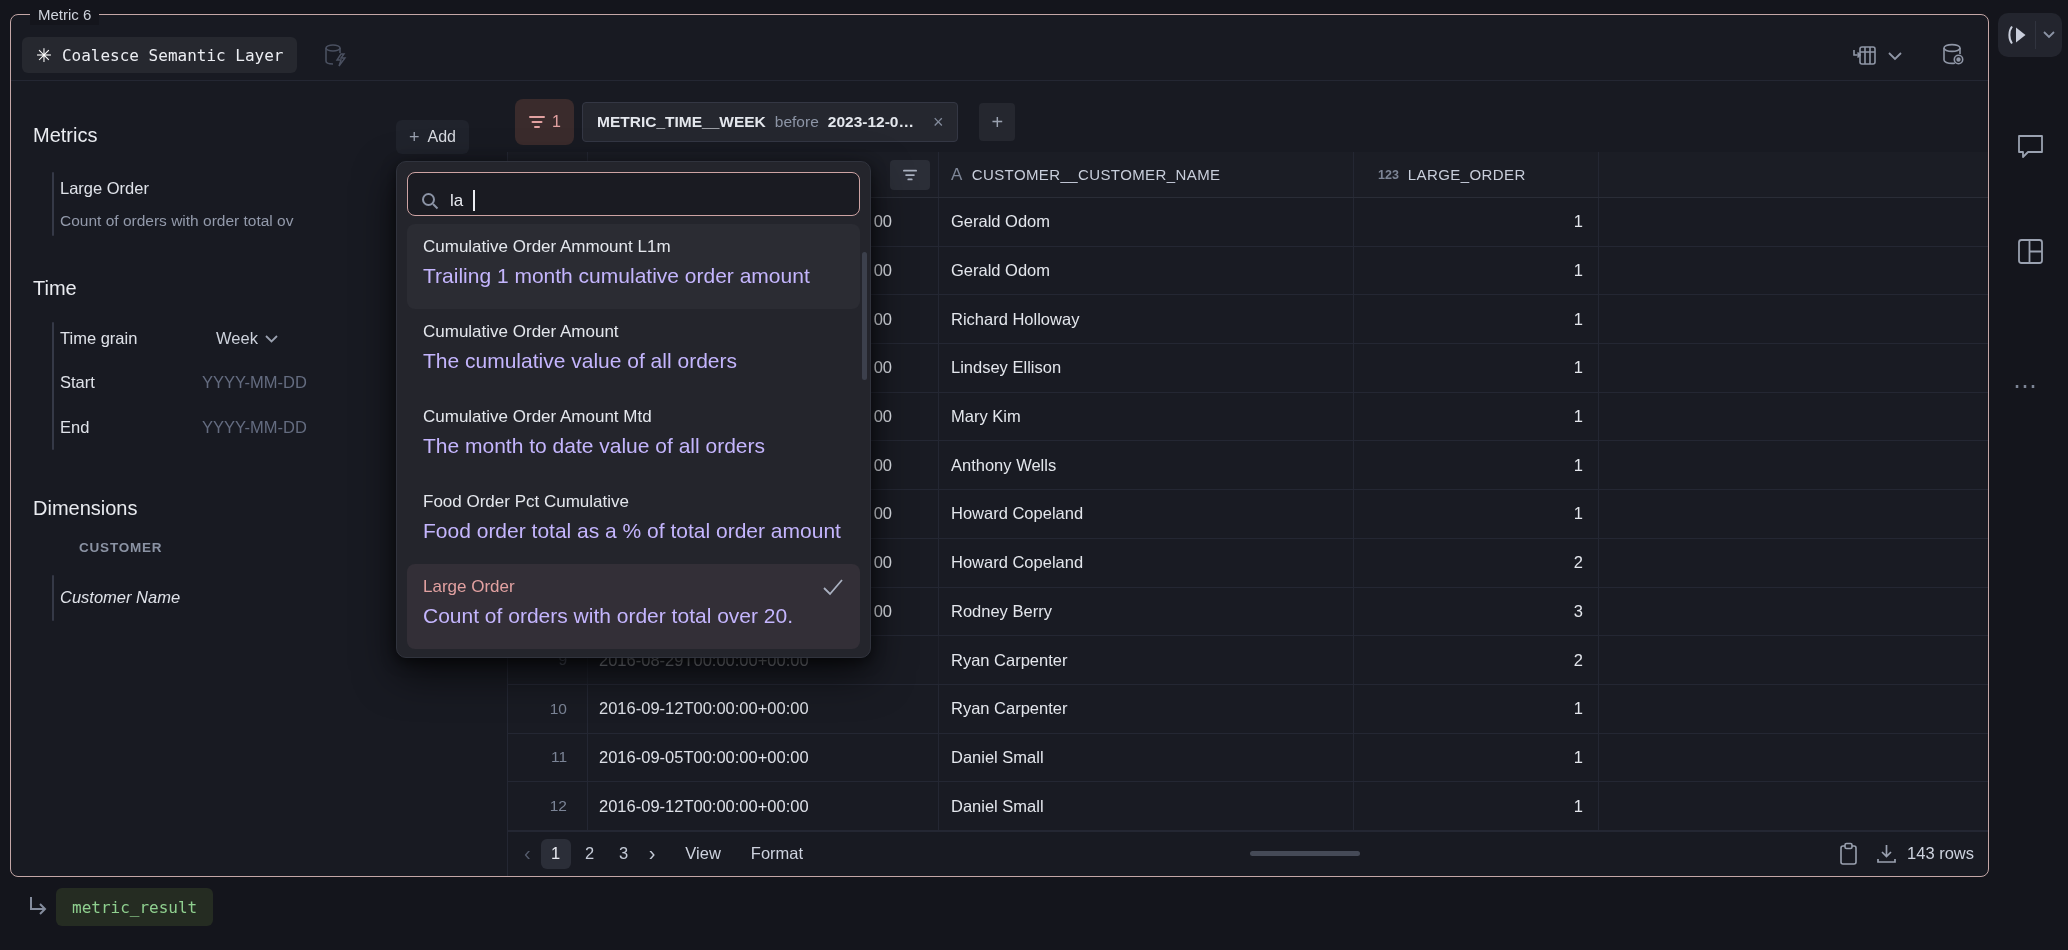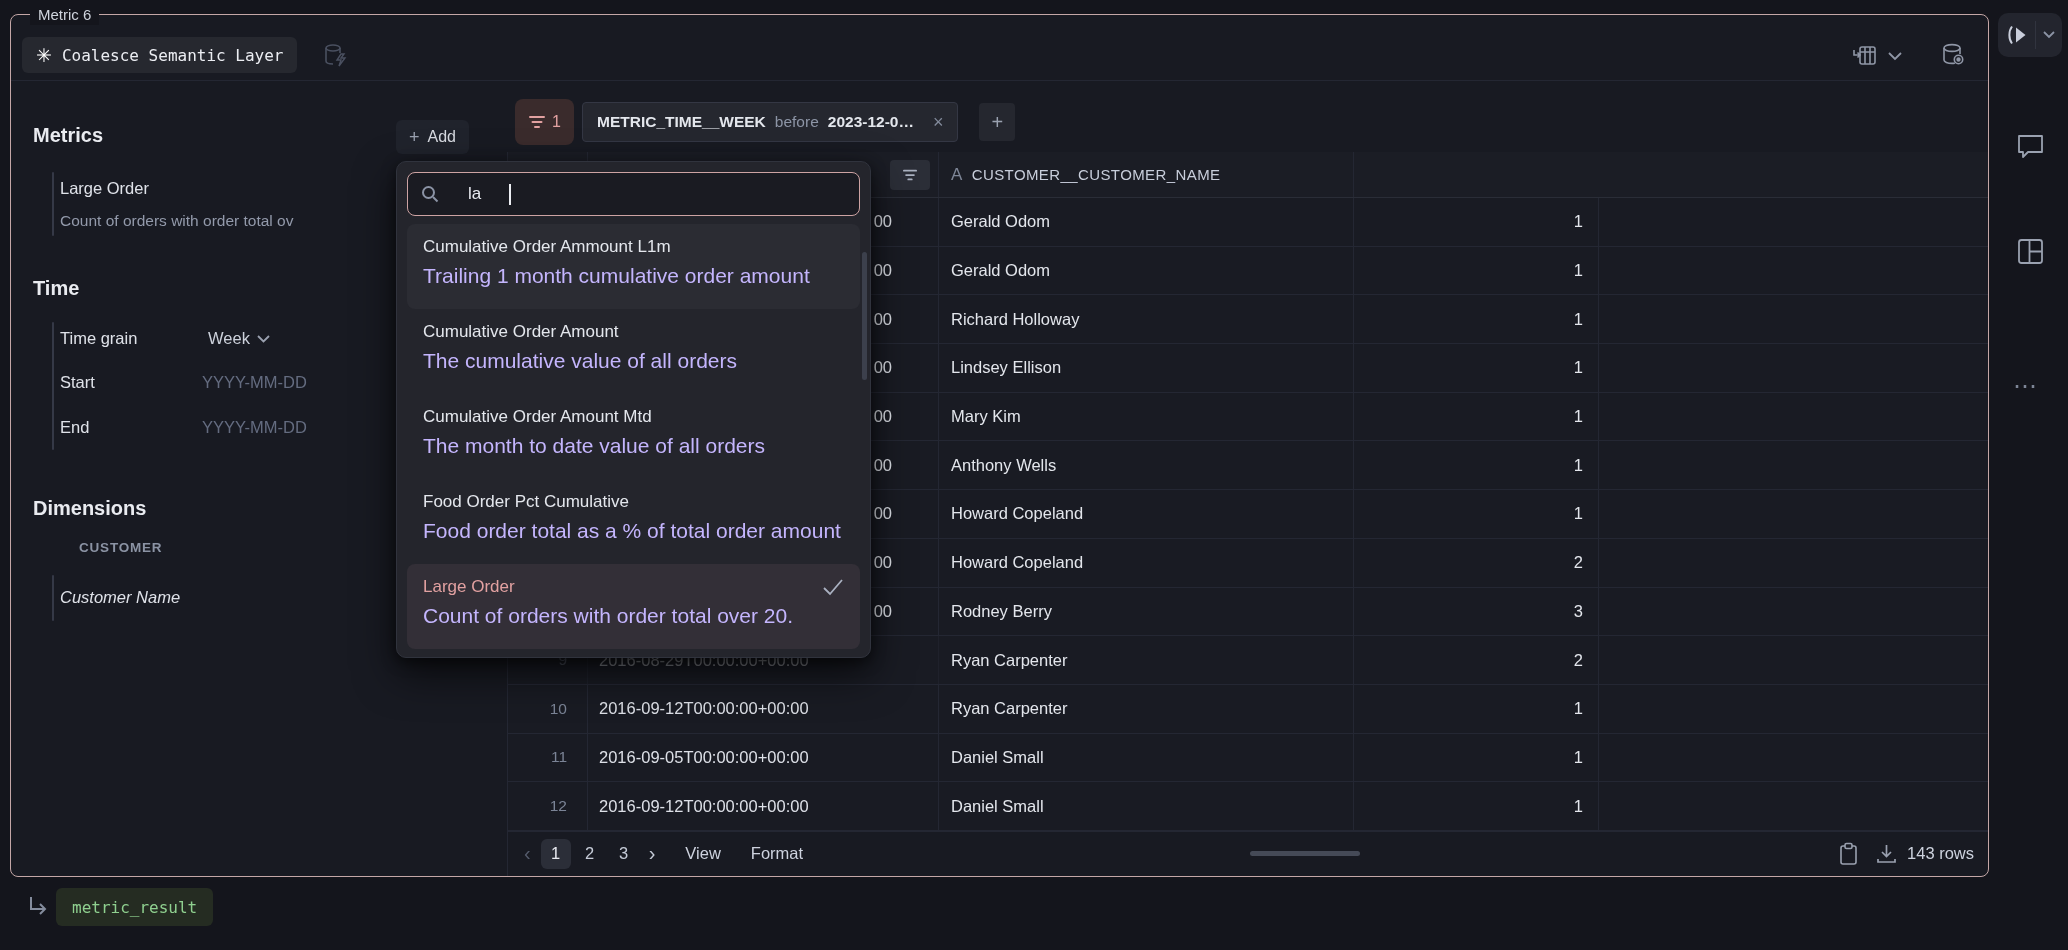--- a/index.html
+++ b/index.html
@@ -19,21 +19,21 @@
   #frame{left:10px; top:14px; width:1979px; height:863px; border:1px solid var(--frame); border-radius:8px; pointer-events:none; z-index:40;}
   #legend{left:30px; top:4px; background:var(--page); padding:0 8px; font-size:15px; color:#cfd4dd; z-index:41; line-height:21px;}
   #hdrline{left:11px; top:80px; width:1977px; height:1px; background:var(--line2);}
   
   #logopill{left:22px; top:37px; height:36px; background:#26282f; border-radius:6px; display:flex; align-items:center; gap:10px; padding:0 14px;}
   #logopill .star{color:#fff; font-size:19px; line-height:1;}
   #logopill .t{font-family:"DejaVu Sans Mono", monospace; font-size:16px; color:#eceef3;}
   .hicon{color:#8f96a6;}
   .hicon.dimmer{color:#4a5060;}
   
-  .h1{font-size:20px; color:#e9ebf0;font-weight:bold;}
+  .h1{font-size:20px; color:#e9ebf0;}
   .vbar{width:2px; background:#353947; border-radius:1px;}
   .fldlbl{font-size:16.5px; color:#dfe2e9;}
   .fldval{font-size:16.5px; color:#ccd1db; display:flex; align-items:center; gap:7px;}
   .ph{color:#646c80;}
   .desc{font-size:15.5px; color:#939aab; white-space:nowrap; overflow:hidden;}
   .grp{font-size:13.5px; font-weight:bold; letter-spacing:.8px; color:#8b93a4;margin-left:46px;}
   #addbtn{left:396px; top:120px; height:34px; background:#20232c; border-radius:6px; display:flex; align-items:center; gap:8px; padding:0 13px; font-size:16px; color:#d7dae1; cursor:pointer;}
   #addbtn .pl{color:#9aa1b0; font-size:18px;}
   
   #fchip{left:515px; top:99px; width:59px; height:46px; background:var(--chipbg); border-radius:8px; display:flex; align-items:center; justify-content:center; gap:6px; color:var(--rose); font-size:16px;}
@@ -67,21 +67,21 @@
   #pager .nav.off{color:#555c6d;}
   .pgn{min-width:30px; height:30px; border-radius:6px; display:flex; align-items:center; justify-content:center; margin:0 2px; cursor:pointer;}
   .pgn.on{background:#2b2e38; color:#e8eaf0;}
   #viewtab{margin-left:22px; cursor:pointer; color:#cdd2de;}
   #fmttab{margin-left:30px; cursor:pointer; color:#cdd2de;}
   #hthumb{left:1250px; top:851px; width:110px; height:5px; border-radius:3px; background:#454a57; z-index:5;}
   #pager .ric{color:#9aa1b0; margin-left:16px; cursor:pointer;}
   #rowcount{margin-left:9px; color:#cdd2de;}
   
   #dropdown{left:396px; top:161px; width:475px; height:497px; background:var(--dd); border:1px solid #30333d; border-radius:10px; box-shadow:0 16px 40px rgba(0,0,0,.62), 0 4px 14px rgba(0,0,0,.5); z-index:30; padding:10px;}
-  #search{height:44px; border:1.6px solid var(--roseb); border-radius:8px; background:#1a1b22; display:flex; align-items:center; padding:12px 12px; gap:28px;}
+  #search{height:44px; border:1.6px solid var(--roseb); border-radius:8px; background:#1a1b22; display:flex; align-items:flex-end; padding:4px 12px; gap:10px;}
   #search .q{font-size:17px; color:#e8eaf0;}
   #caret{width:1.5px; height:21px; background:#eceef3;}
   #ddlist{margin-top:8px;}
   .dditem{height:85px; border-radius:8px; padding:13px 16px 0 16px; cursor:pointer; position:relative;}
   .dditem .ti{font-size:17px; color:#e4e7ed; margin-bottom:7px;}
   .dditem .de{font-size:21px; color:#c4b5fd;}
   .dditem.hover{background:var(--hover);}
   .dditem.selected{background:var(--sel);}
   .dditem.selected .ti{color:var(--rose);}
   .ddcheck{position:absolute; right:16px; top:14px; color:#aab1c1;}
@@ -138,21 +138,21 @@
   <div class="abs" id="hdrline"></div>
 
   <div class="abs h1" style="left:33px; top:124px;">Metrics</div>
   <div class="abs vbar" style="left:52px; top:172px; height:64px;"></div>
   <div class="abs fldlbl" style="left:60px; top:179px;">Large Order</div>
   <div class="abs desc" style="left:60px; top:212px; width:336px;">Count of orders with order total ov</div>
 
   <div class="abs h1" style="left:33px; top:277px;">Time</div>
   <div class="abs vbar" style="left:52px; top:322px; height:128px;"></div>
   <div class="abs fldlbl" style="left:60px; top:329px;">Time grain</div>
-  <div class="abs fldval" style="left:208px; top:329px;">
+  <div class="abs fldval" style="left:216px; top:329px;">
     <span>Week</span>
     <svg width="13" height="8" viewBox="0 0 13 8" fill="none" stroke="#9aa1b0" stroke-width="1.8">
         <path d="M1 1l5.5 5.5L12 1"></path>
       </svg>
   </div>
   <div class="abs fldlbl" style="left:60px; top:373px;">Start</div>
   <div class="abs fldval ph" style="left:202px; top:373px;">YYYY-MM-DD</div>
   <div class="abs fldlbl" style="left:60px; top:418px;">End</div>
   <div class="abs fldval ph" style="left:202px; top:418px;">YYYY-MM-DD</div>
 
@@ -190,20 +190,24 @@
       <div class="c c-date">
         <div id="colFilterBox">
           <svg width="16" height="14" viewBox="0 0 18 16" stroke="#aab1c0" stroke-width="2" stroke-linecap="round" fill="none">
               <path d="M2 3h14M4.5 8h9M7 13h4"></path>
             </svg>
         </div>
       </div>
       <div class="c c-name">
         <span class="typeicon">A</span>
         <span>CUSTOMER__CUSTOMER_NAME</span>
+      </div>
+      <div class="c c-val" style="justify-content:flex-start; padding-left:24px;">
+        <span class="typeicon n">123</span>
+        <span>LARGE_ORDER</span>
       </div>
       <div class="c c-fill"></div>
     </div>
     <div id="tbody">
   <div class="trow">
     <div class="c c-num"></div>
     <div class="c c-date tail">00</div>
     <div class="c c-name">Gerald Odom</div>
     <div class="c c-val">1</div>
     <div class="c c-fill"></div>

